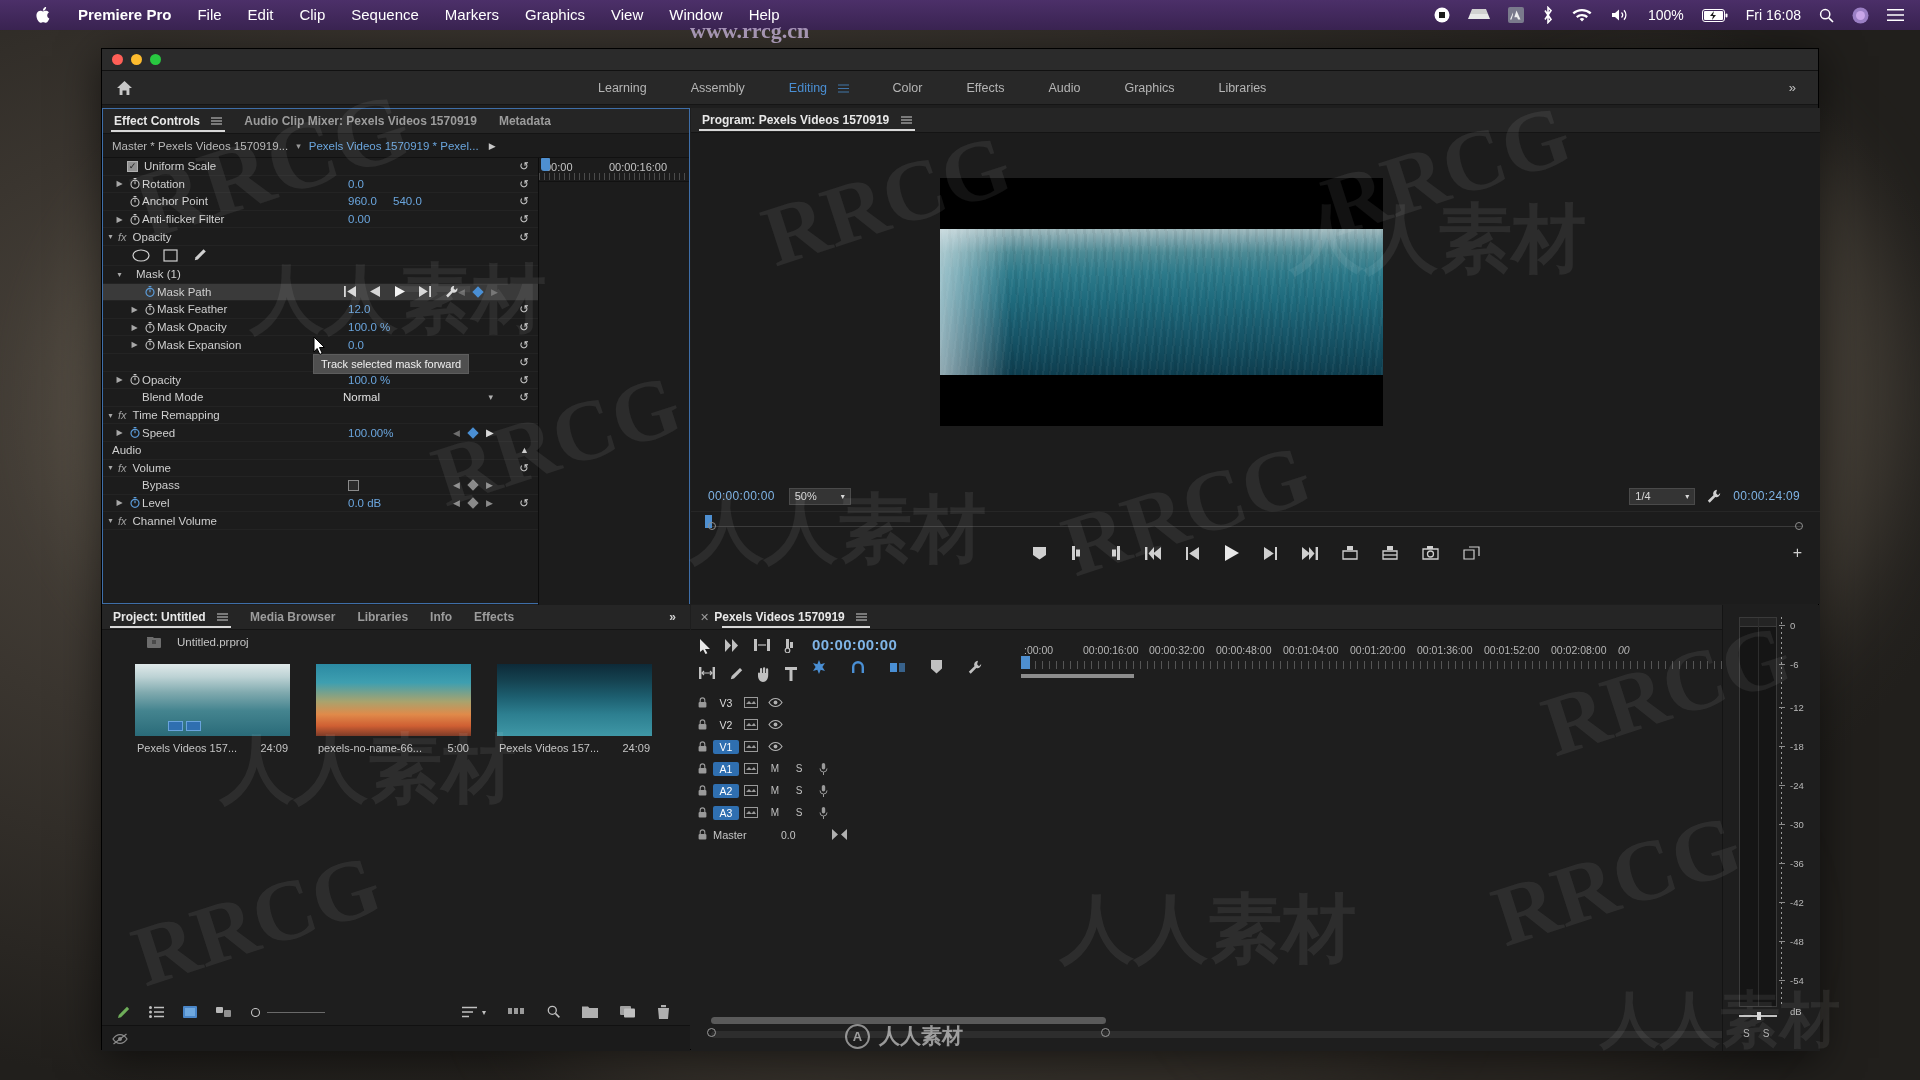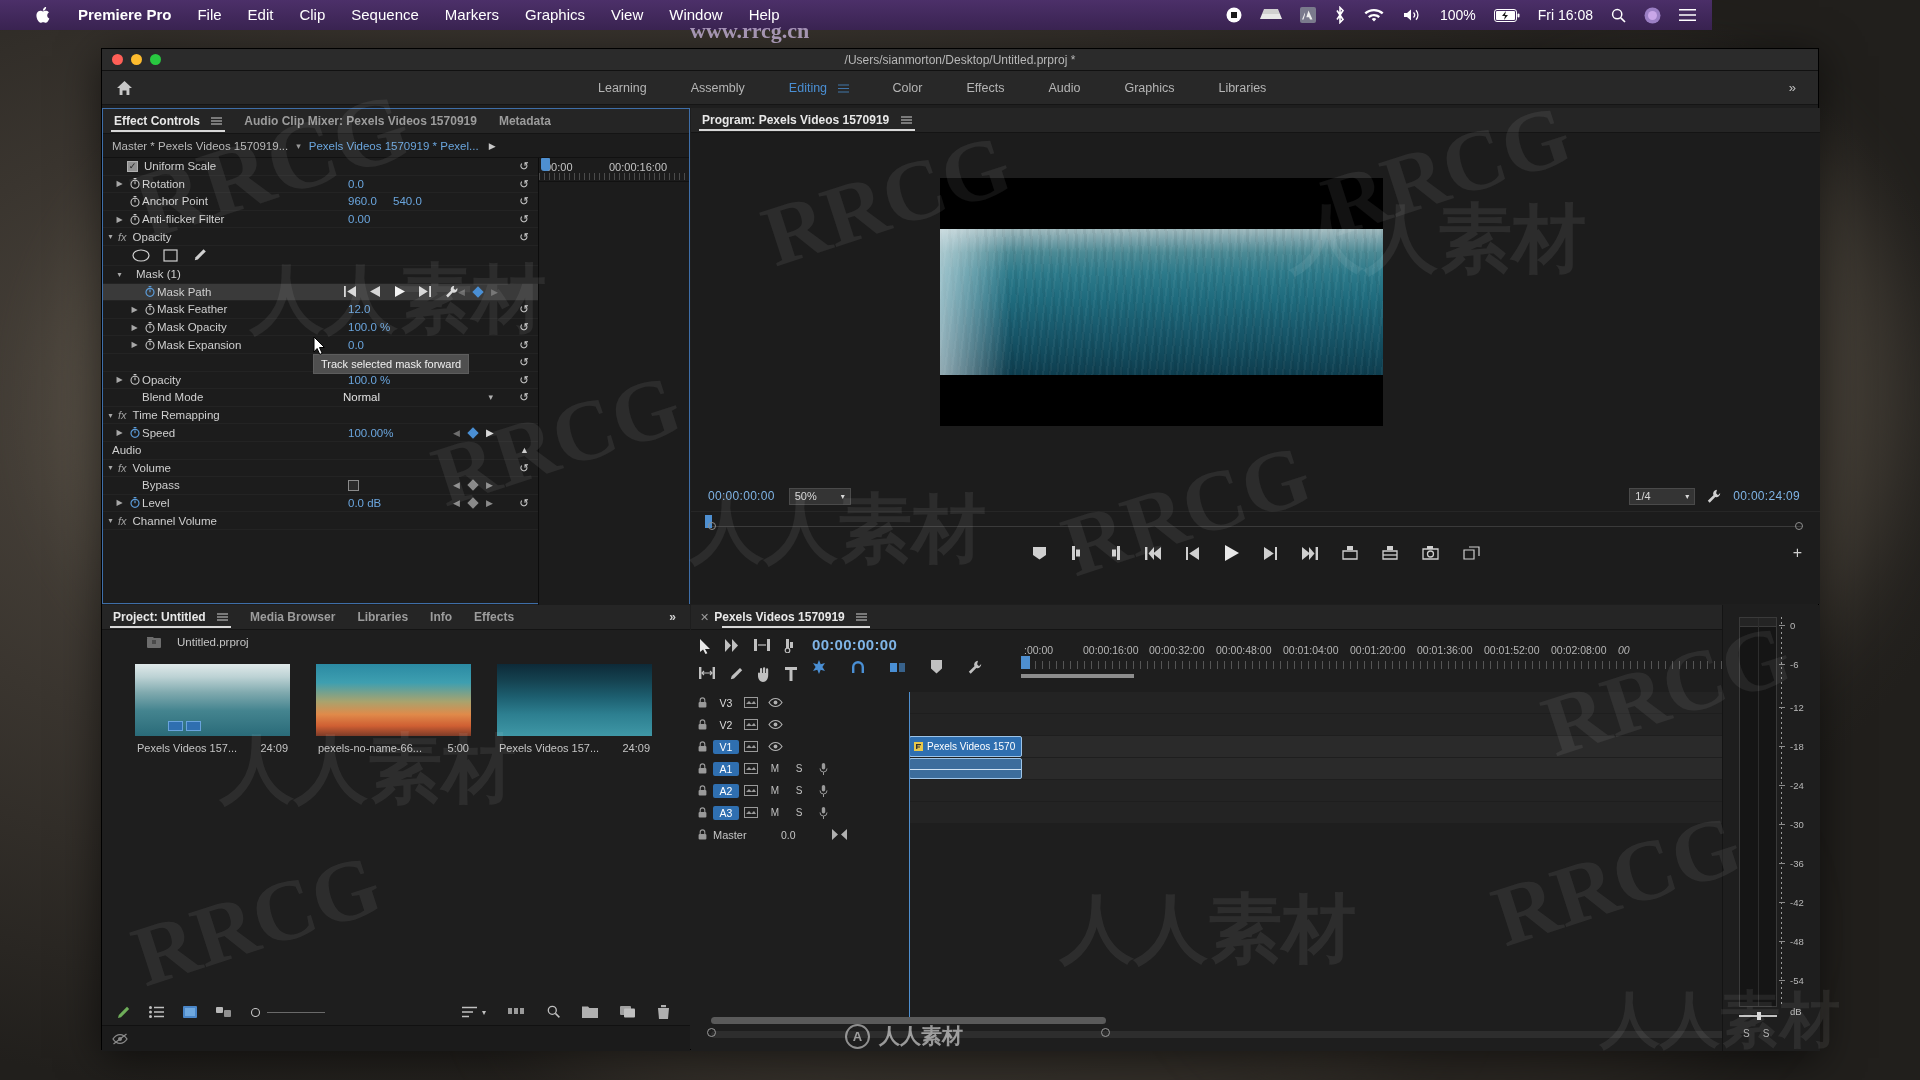--- a/index.html
+++ b/index.html
@@ -18,21 +18,21 @@
       radial-gradient(ellipse at 30% 40%, #5a5248 0%, #3a352f 40%, #211f1c 75%),
       linear-gradient(135deg, #4a443c 0%, #2a2622 100%);
   }
   .desk-blob {
     position: absolute; border-radius: 50%;
     filter: blur(40px); opacity: .5;
   }
 
   
   .menubar {
-    position: absolute; left: 0; top: 0; width: 1712px; height: 30px;
+    position: absolute; left: 0; top: 0; width: 1920px; height: 30px;
     background: linear-gradient(180deg, rgba(78,48,110,.93), rgba(58,34,84,.93));
     display: flex; align-items: center; z-index: 60;
     color: #fff; font-size: 15px;
   }
   .mb-left { display: flex; align-items: center; gap: 0; padding-left: 22px; }
   .mb-item { padding: 0 13px; line-height: 30px; white-space: nowrap; }
   .mb-item.apple { padding: 0 14px; font-size: 17px; }
   .mb-item.bold { font-weight: bold; }
   .mb-right {
     margin-left: auto; display: flex; align-items: center;
@@ -514,21 +514,20 @@
   <div class="wm-top">www.rrcg.cn</div>
 
   <div class="appwin">
 
     <div class="titlebar">
       <div class="traffic">
         <span class="tl r"></span>
         <span class="tl y"></span>
         <span class="tl g"></span>
       </div>
-      <div class="win-title">/Users/sianmorton/Desktop/Untitled.prproj *</div>
     </div>
 
     <div class="wsbar">
       <div class="home-btn">
         <svg width="17" height="16" viewBox="0 0 17 16">
             <path fill="#c8c8c8" d="M8.5 1L16 8h-2.6v7H10.5v-4.5h-4V15H3.6V8H1z"></path>
           </svg>
       </div>
       <div class="ws-tabs">
         <div class="ws-tab">Learning</div>
@@ -1243,42 +1242,20 @@
           <span class="tc" style="left:530px;">00:02:08:00</span>
           <span class="tc" style="left:597px;font-style:italic;">00</span>
           <div class="tl-ticks"></div>
         </div>
         <div class="tl-phead" style="left:218px;"></div>
         <div class="tl-workarea"></div>
       </div>
 
       <div class="tl-tracks">
 
-        <div class="tl-canvas">
-          <div class="trk-lane" style="top:0;height:21px;"></div>
-          <div class="trk-lane" style="top:22px;height:21px;"></div>
-          <div class="trk-lane" style="top:44px;height:21px;background:#2a2a2a;"></div>
-          <div class="trk-lane" style="top:66px;height:21px;background:#2a2a2a;"></div>
-          <div class="trk-lane" style="top:88px;height:21px;"></div>
-          <div class="trk-lane" style="top:110px;height:21px;"></div>
-
-          <div class="clip-v" style="left:0;top:44px;width:113px;height:21px;">
-            <span>
-              <svg width="9" height="9" viewBox="0 0 9 9">
-                  <rect width="9" height="9" fill="#e8c84a"></rect>
-                  <path fill="#333" d="M2 2h5v1.2H3.4v1.2H6v1.2H3.4V7H2z"></path>
-                </svg>
-            </span>
-            <span>Pexels Videos 1570</span>
-          </div>
-          <div class="clip-a" style="left:0;top:66px;width:113px;height:21px;">
-            <div class="wave"></div>
-          </div>
-          <div class="playhead-line" style="left:0;"></div>
-        </div>
 
         <div class="trk" style="top:0;height:21px;">
           <span class="lockc">
             <svg width="9" height="11" viewBox="0 0 9 11">
                 <path fill="none" stroke="#9a9a9a" stroke-width="1.1" d="M2.2 5V3.2a2.3 2.3 0 014.6 0V5"></path>
                 <rect x="0.6" y="5" width="7.8" height="5.5" rx="1" fill="#9a9a9a"></rect>
               </svg>
           </span>
           <span class="name">V3</span>
           <span class="ctl">

